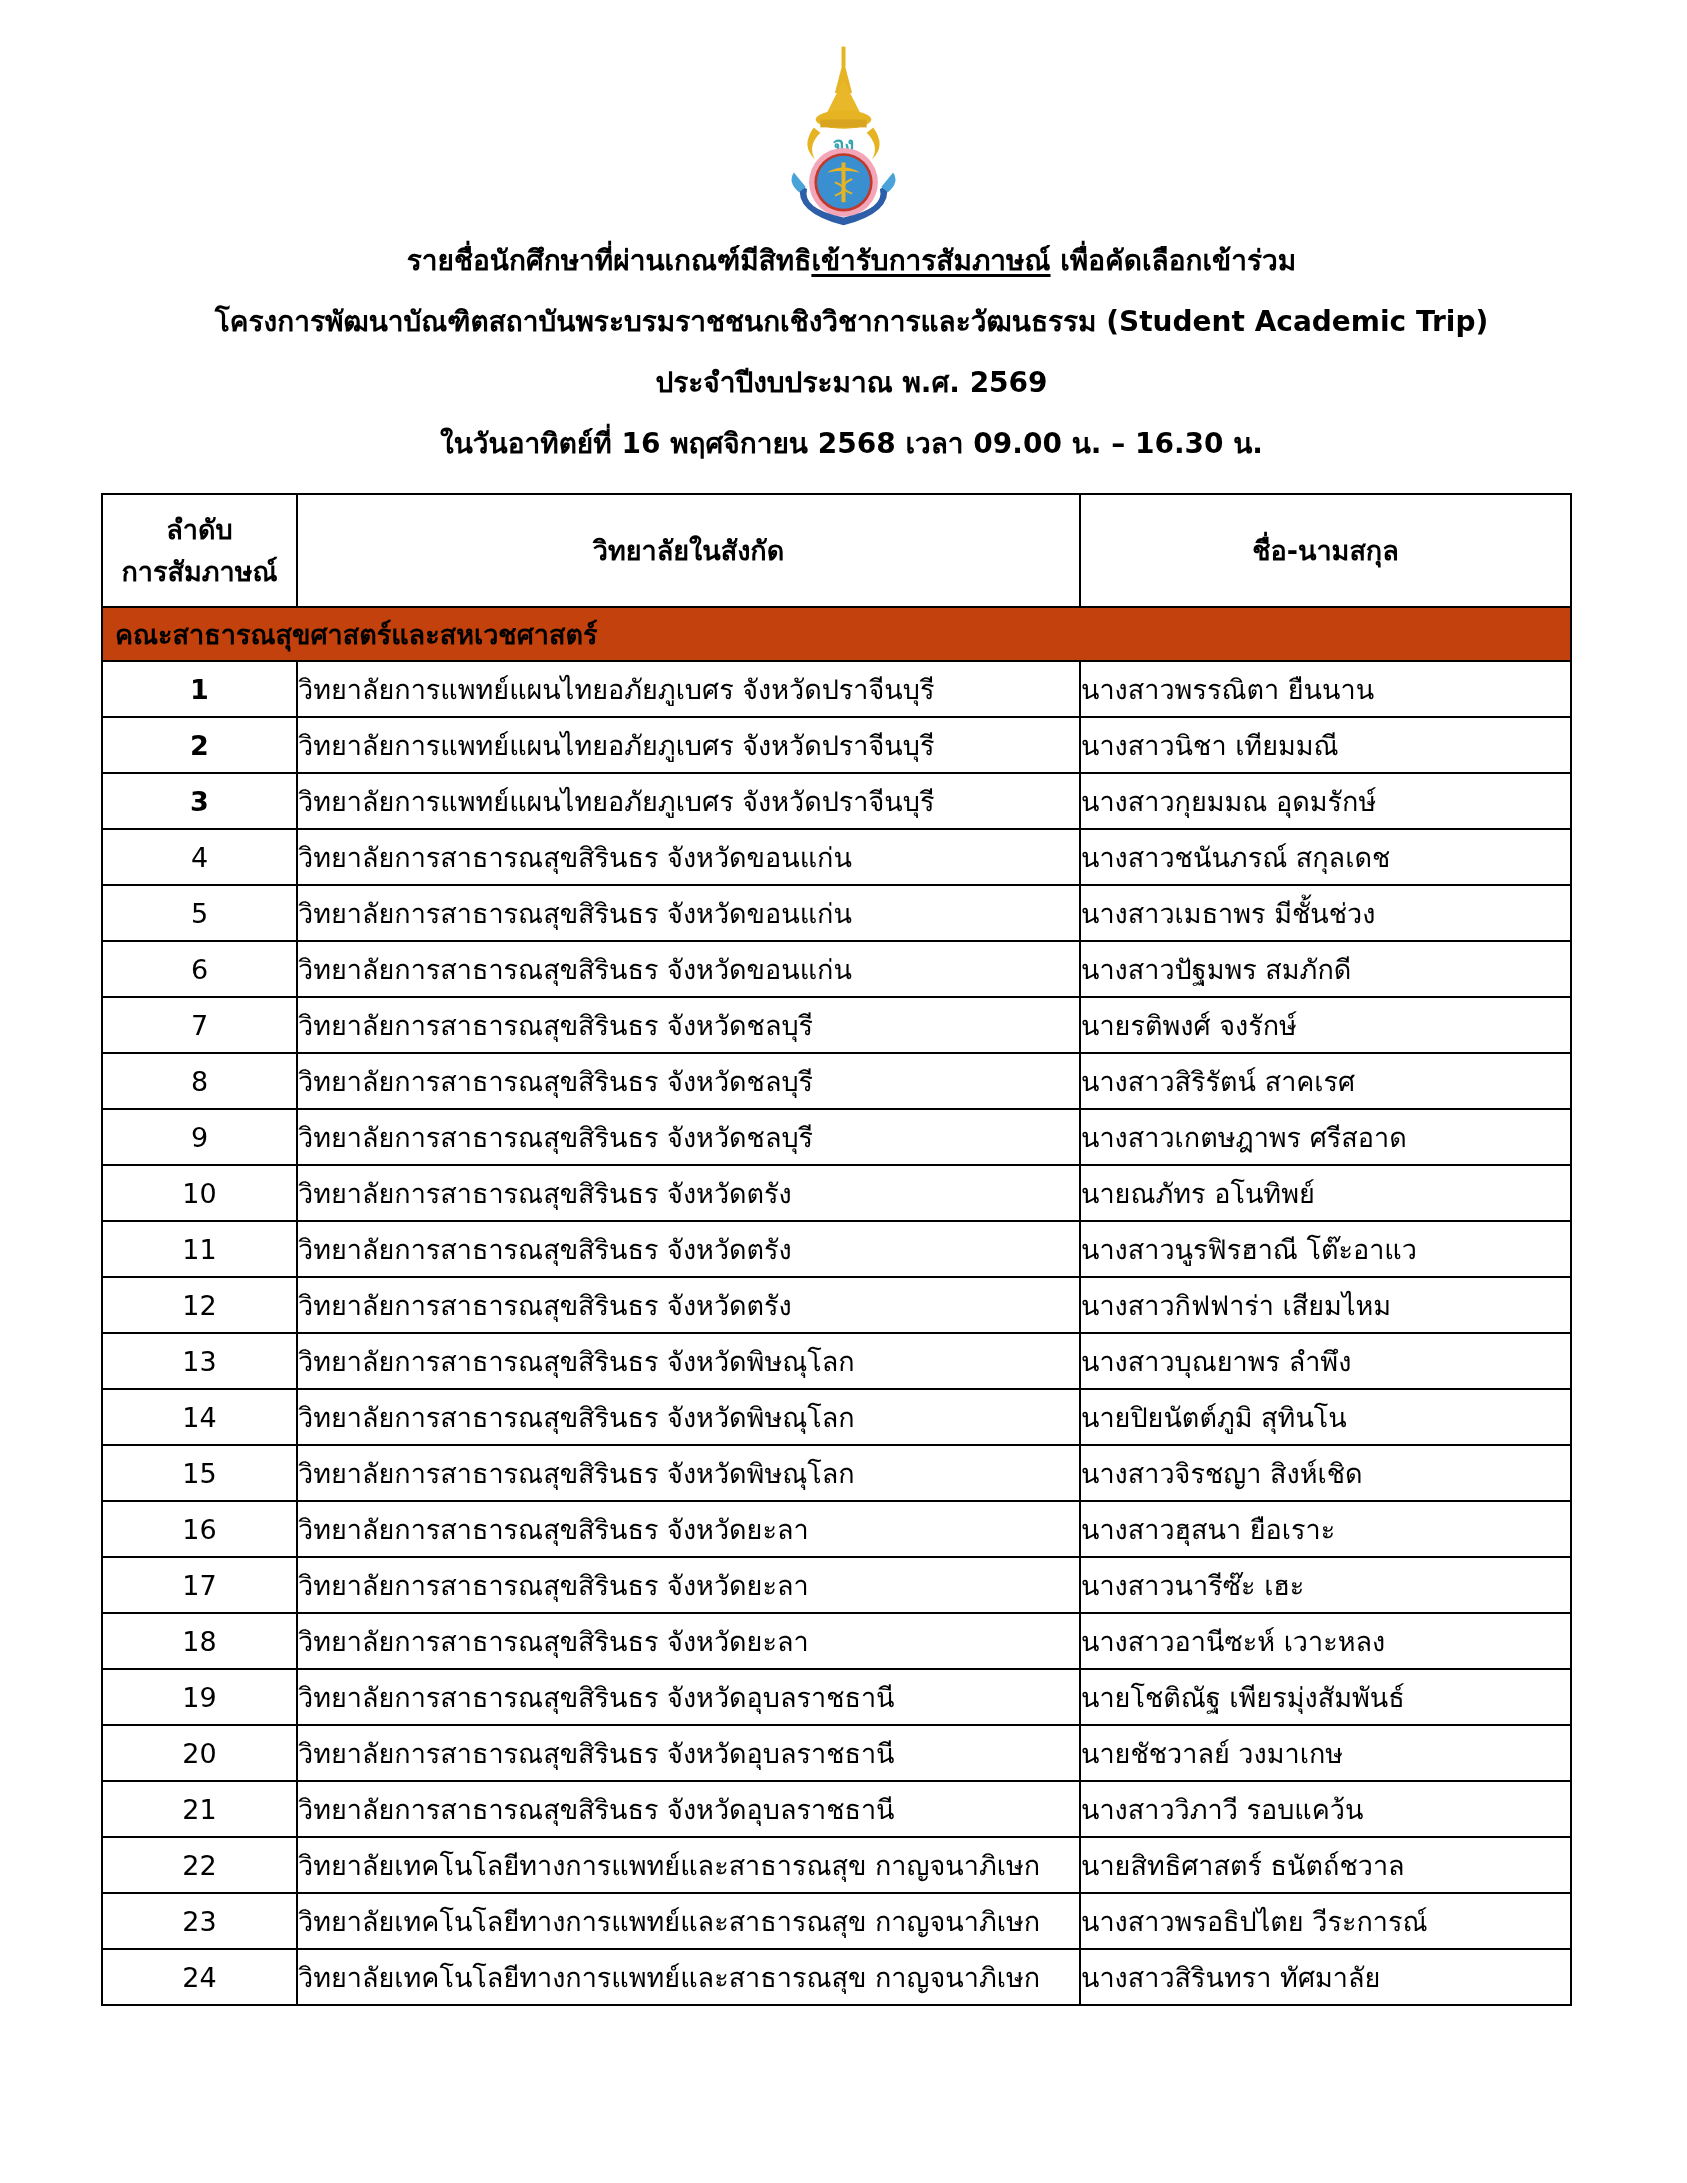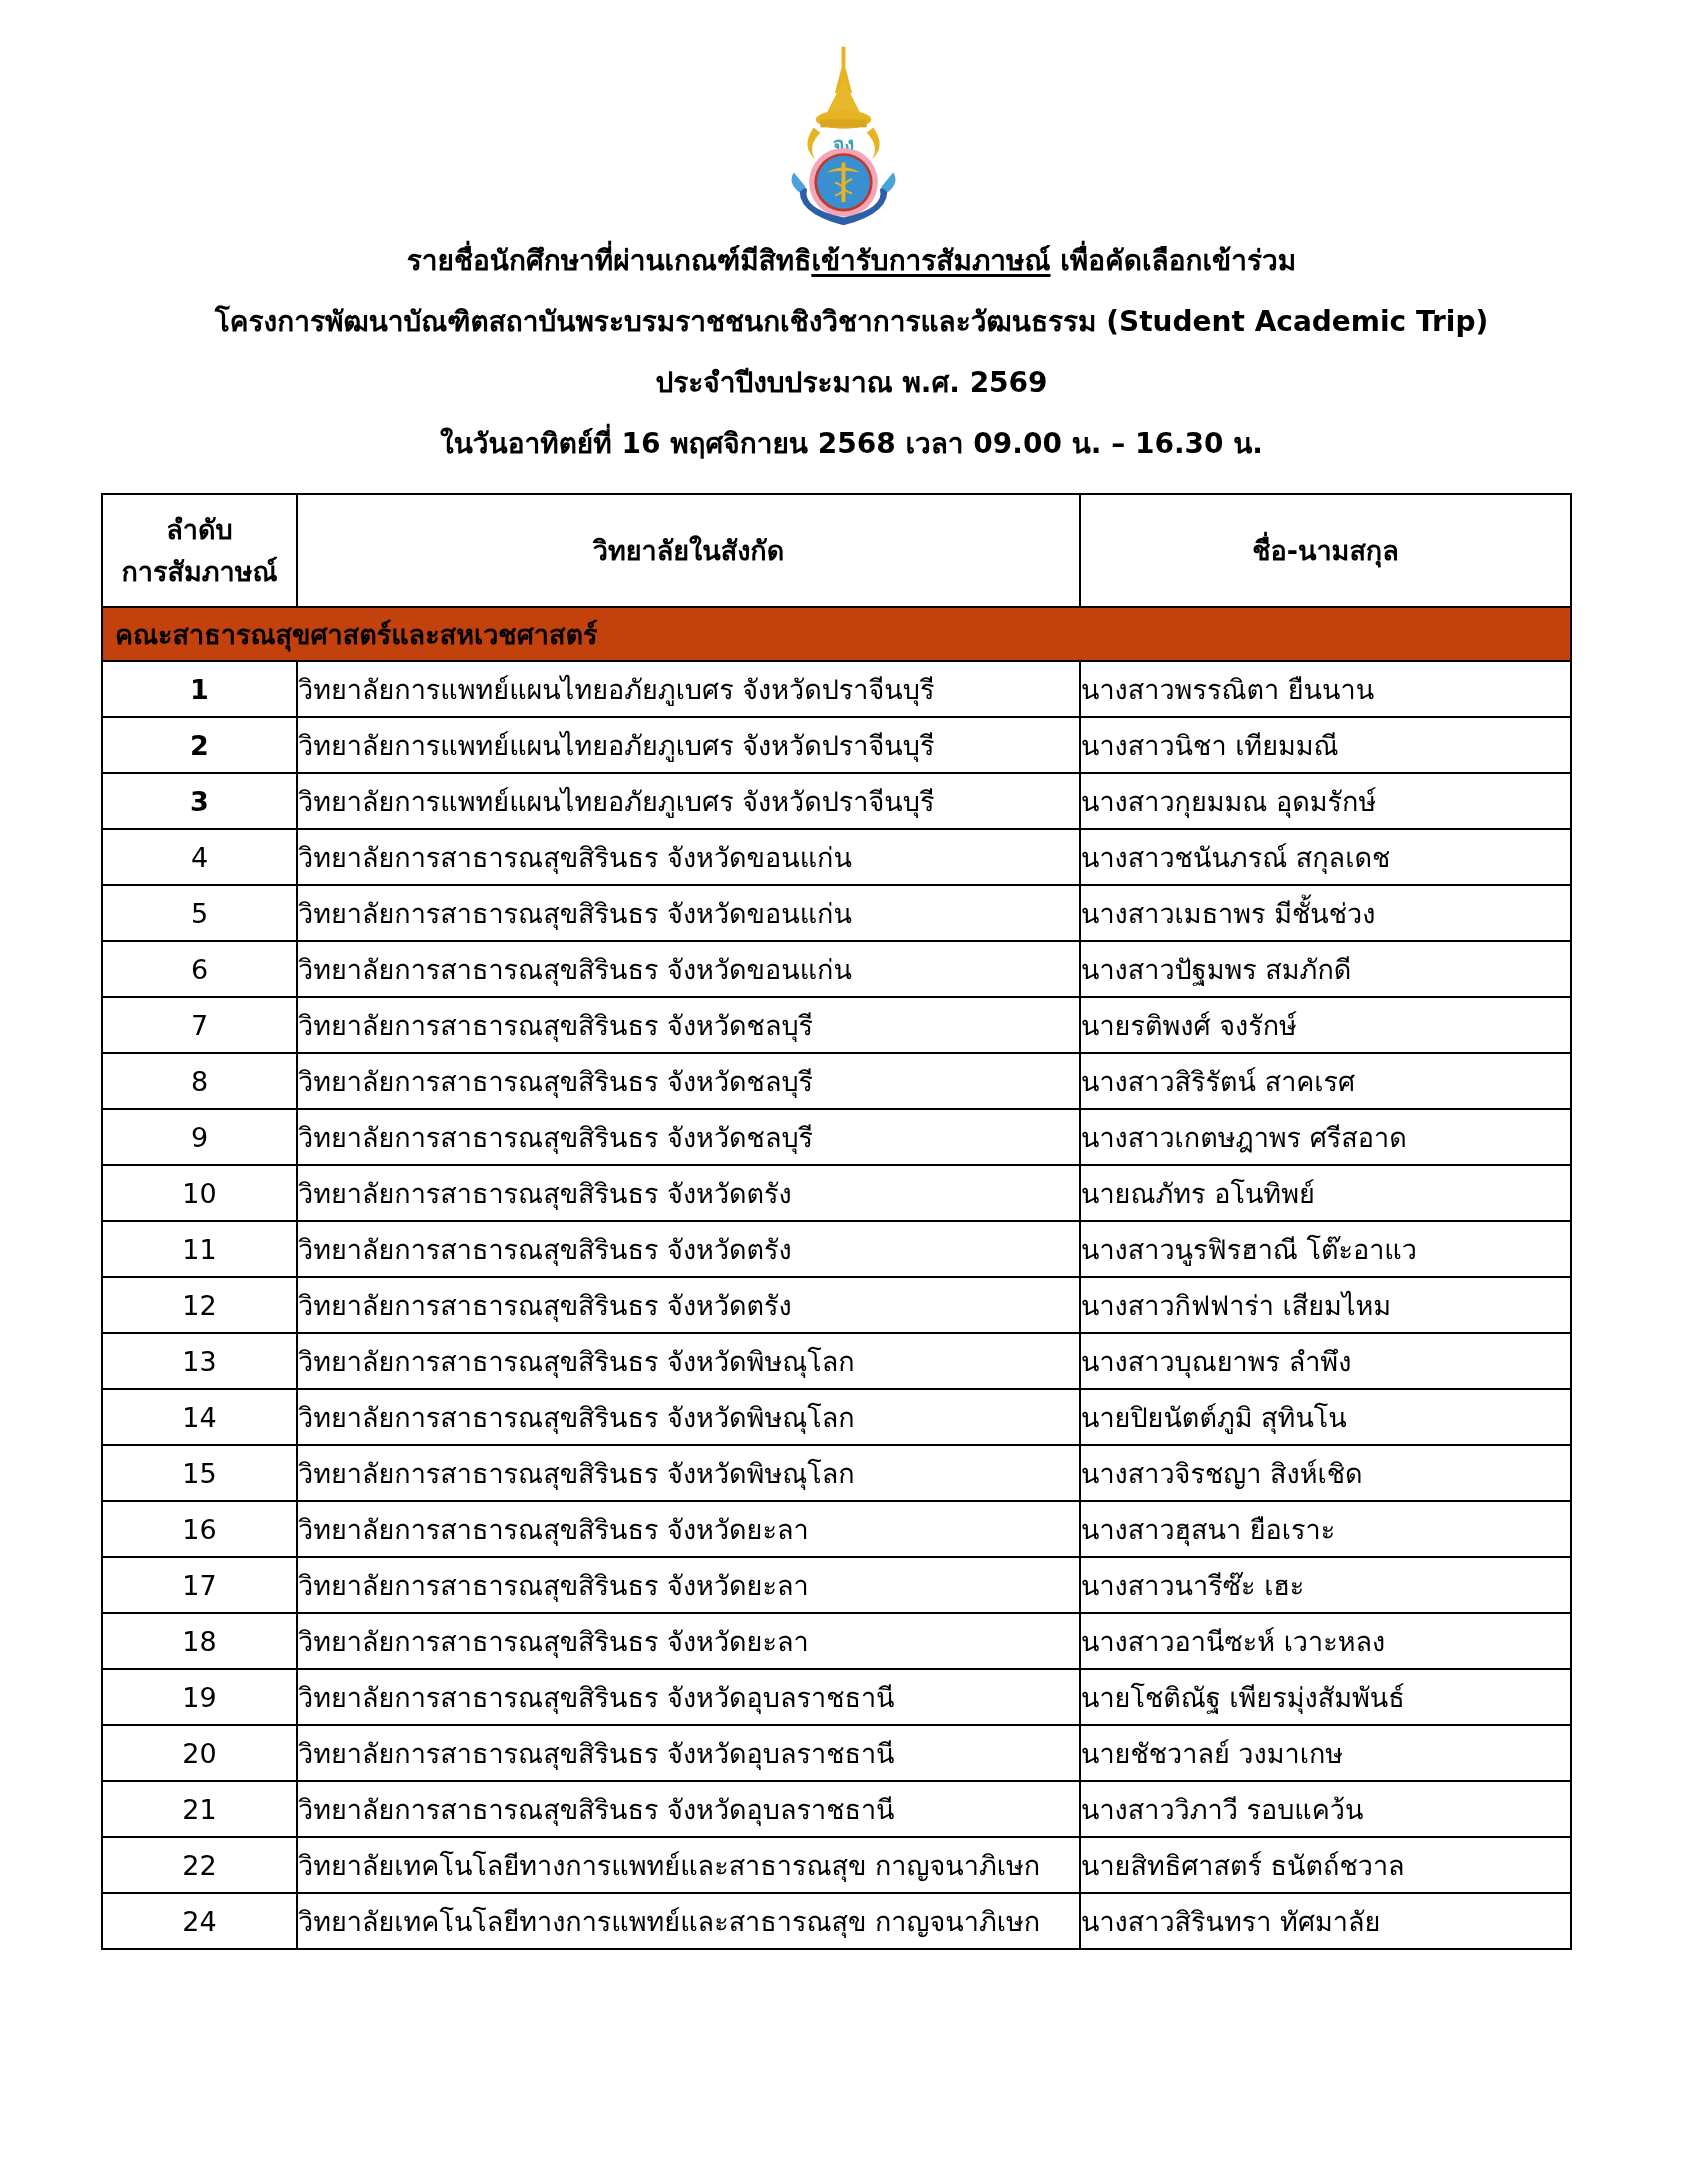--- a/index.html
+++ b/index.html
@@ -258,20 +258,25 @@
           <td class="num">21</td>
           <td class="college">วิทยาลัยการสาธารณสุขสิรินธร จังหวัดอุบลราชธานี</td>
           <td class="name">นางสาววิภาวี รอบแคว้น</td>
         </tr>
         <tr class="row">
           <td class="num">22</td>
           <td class="college">วิทยาลัยเทคโนโลยีทางการแพทย์และสาธารณสุข กาญจนาภิเษก</td>
           <td class="name">นายสิทธิศาสตร์ ธนัตถ์ชวาล</td>
         </tr>
         <tr class="row">
+          <td class="num">23</td>
+          <td class="college">วิทยาลัยเทคโนโลยีทางการแพทย์และสาธารณสุข กาญจนาภิเษก</td>
+          <td class="name">นางสาวพรอธิปไตย วีระการณ์</td>
+        </tr>
+        <tr class="row">
           <td class="num">24</td>
           <td class="college">วิทยาลัยเทคโนโลยีทางการแพทย์และสาธารณสุข กาญจนาภิเษก</td>
           <td class="name">นางสาวสิรินทรา ทัศมาลัย</td>
         </tr>
       </tbody>
   </table>
 
 </div>
 
 

